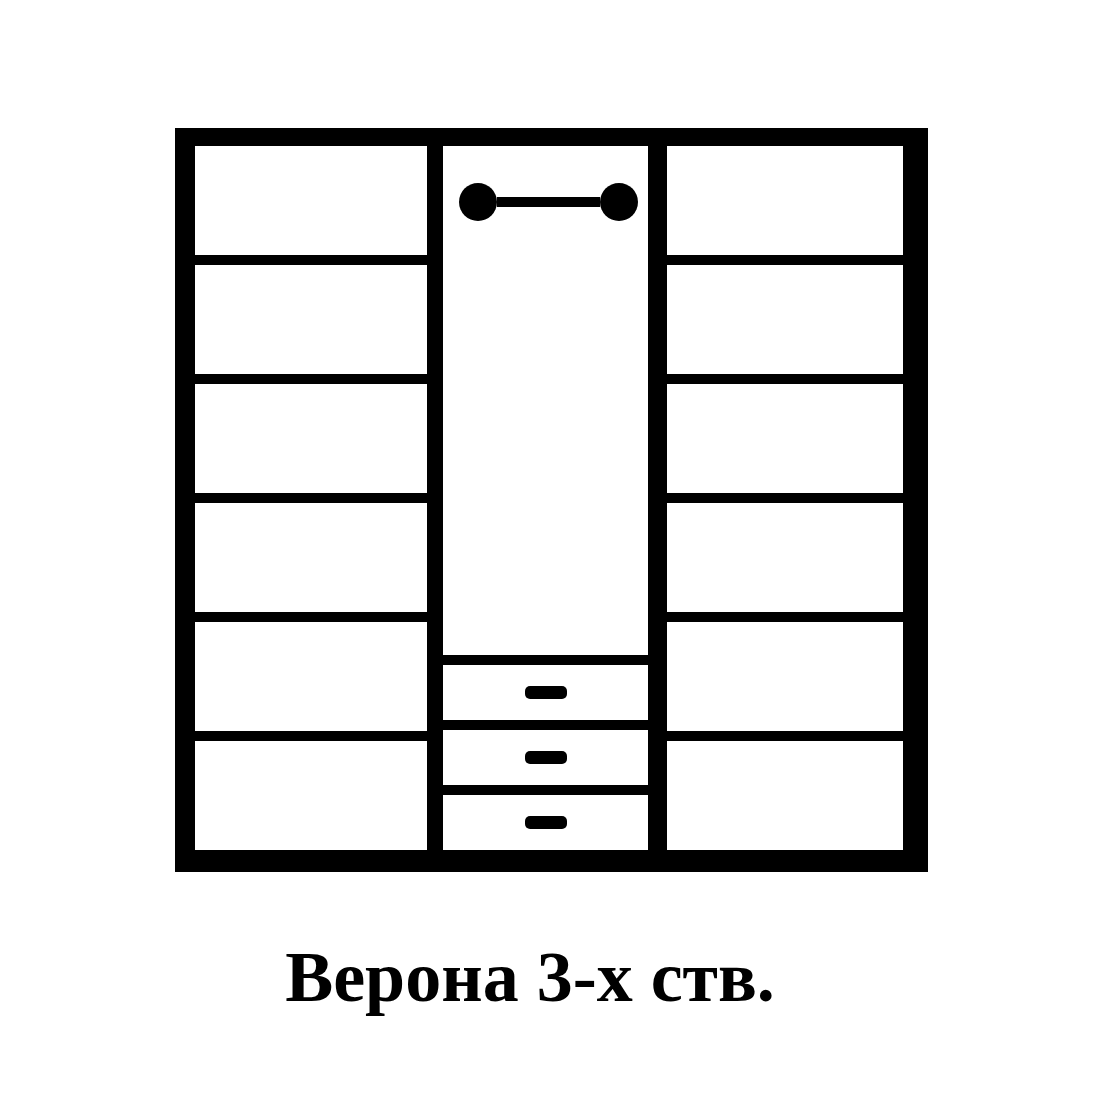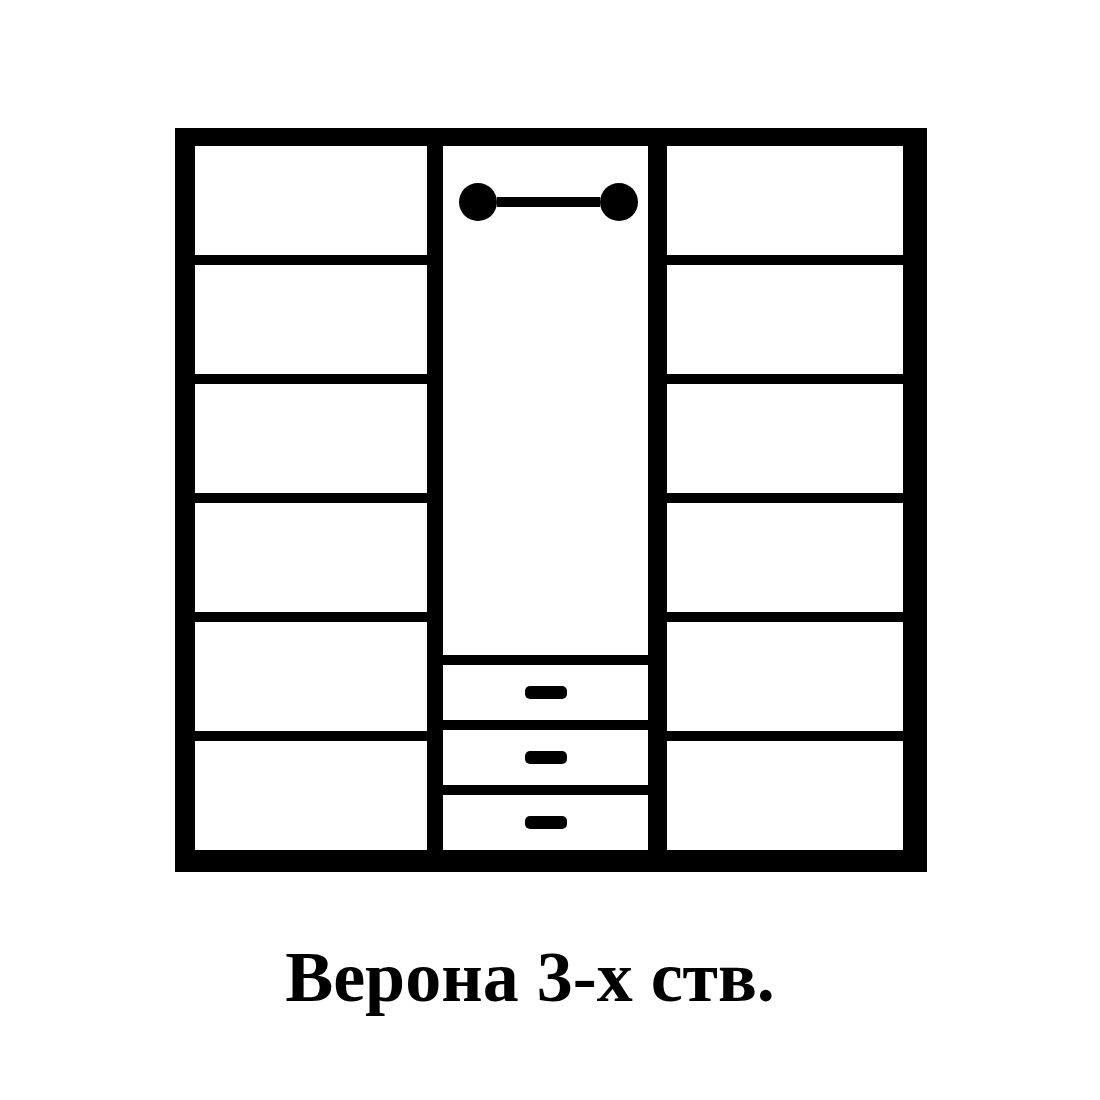--- a/index.html
+++ b/index.html
@@ -7,21 +7,21 @@
     --fill: #ffffff;
   }
   * { margin: 0; padding: 0; box-sizing: border-box; }
   html, body {
     width: 1100px; height: 1100px;
     background: #ffffff;
     font-family: "Liberation Serif", serif;
   }
   .canvas {
     position: relative;
-    width: 927px; height: 1100px;
+    width: 1100px; height: 1100px;
     background: var(--fill);
     overflow: hidden;
   }
 
   
   .wardrobe {
     position: absolute;
     left: 175px; top: 128px;
     width: 753px; height: 744px;
     background: var(--fill);

